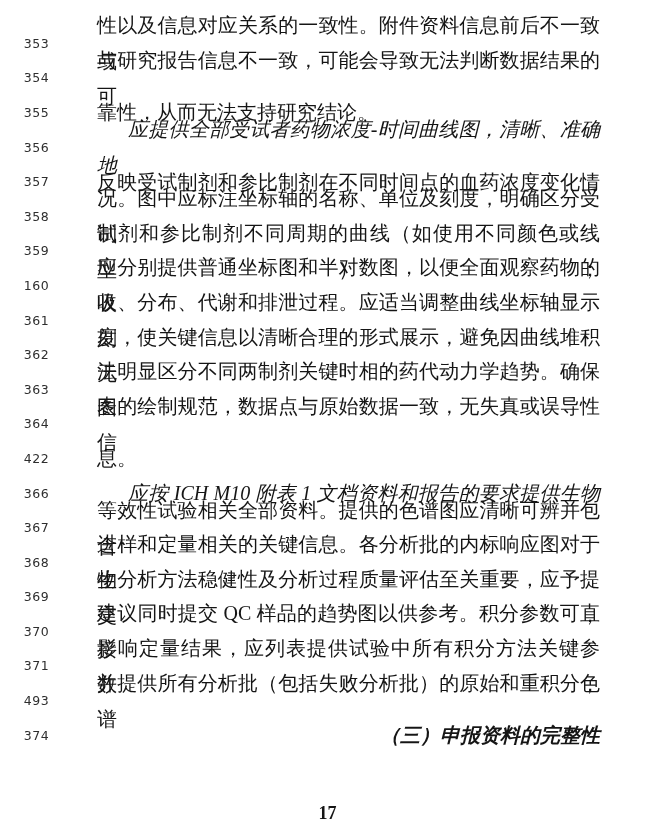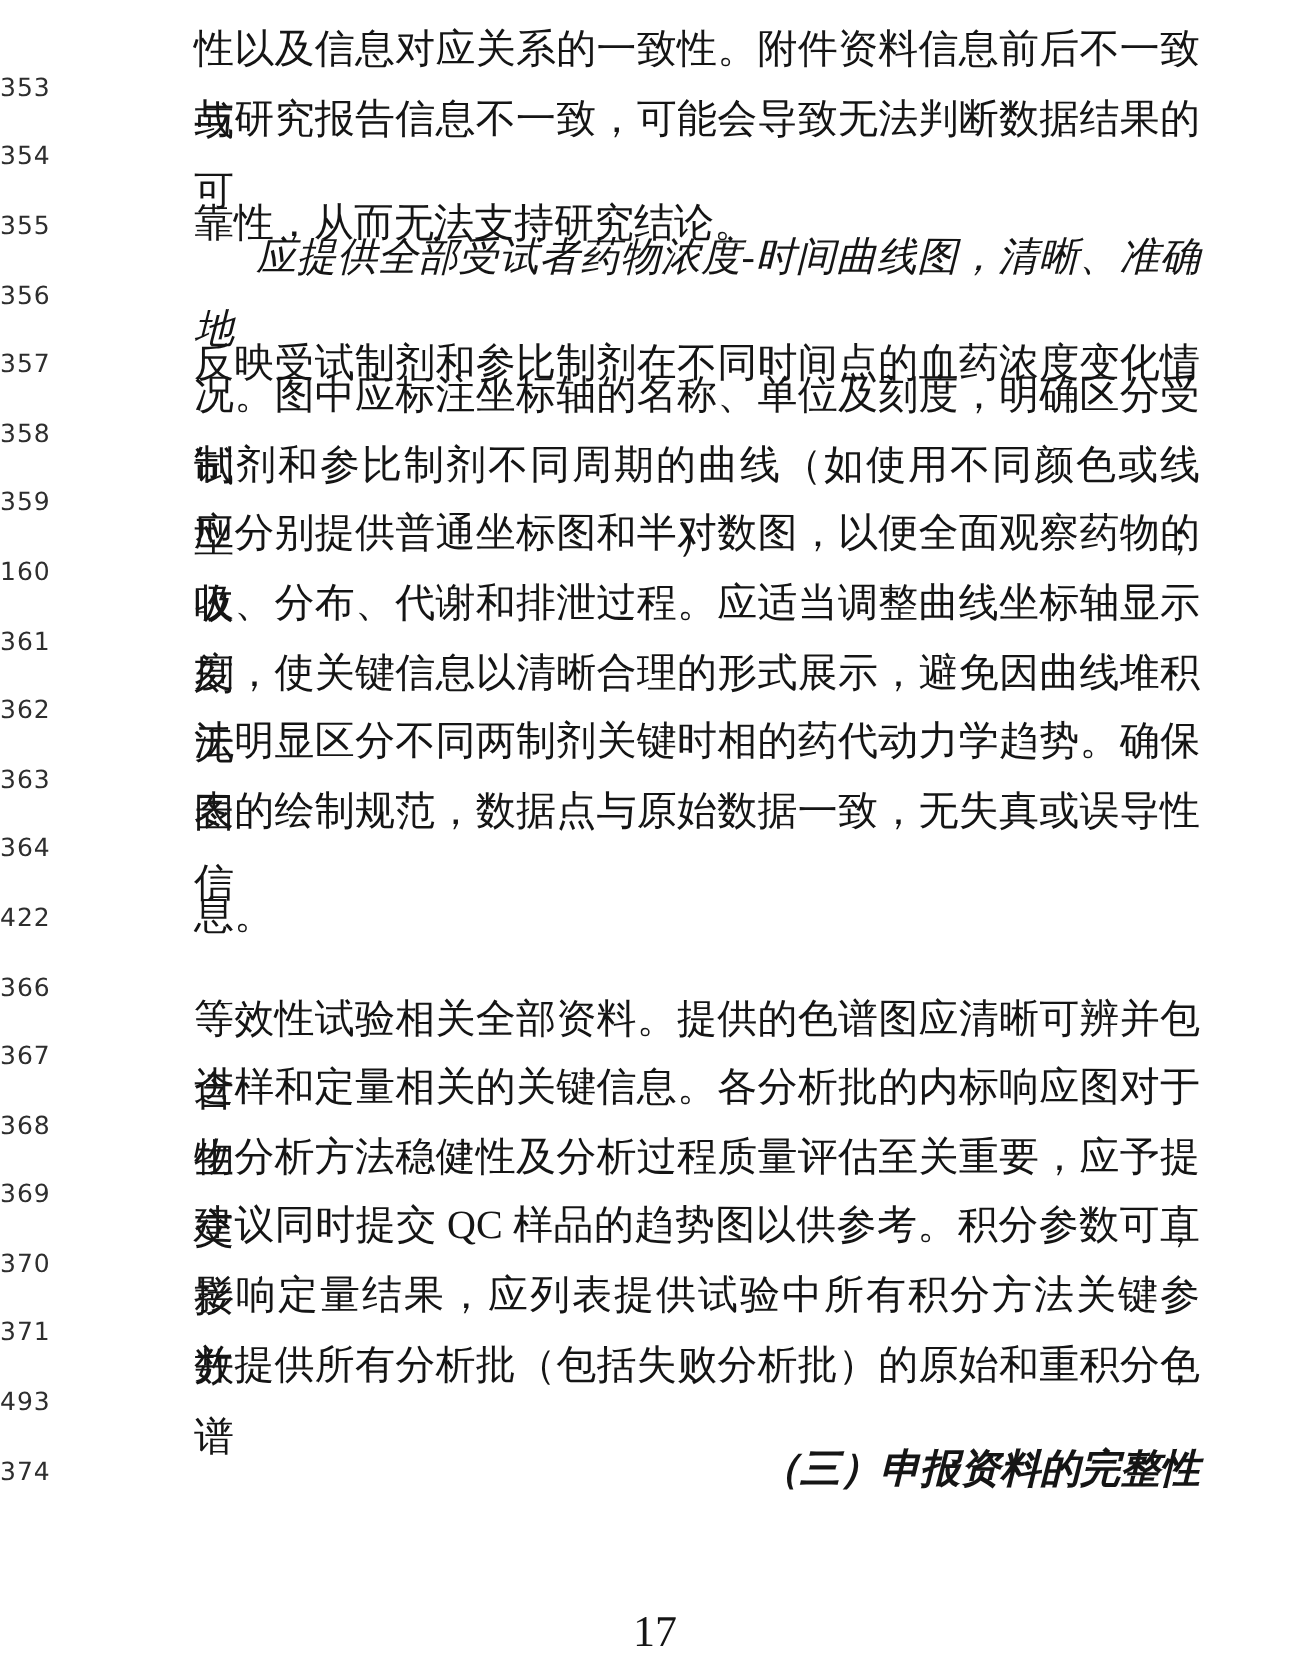--- a/index.html
+++ b/index.html
@@ -22,21 +22,21 @@
     left: 0;
   }
   .line {
     display: flex;
     height: 34.6px;
     align-items: center;
   }
   .line-num {
     flex: none;
     width: 73px;
-    text-align: left;
+    text-align: center;
     font-family: "DejaVu Sans", "Liberation Sans", sans-serif;
     font-size: 12.5px;
     color: #2e2e2e;
     letter-spacing: 0.5px;
   }
   .line-text {
     flex: none;
     width: 503px;
     margin-left: 24px;
     font-size: 20px;
@@ -56,23 +56,24 @@
   .line.heading .line-text {
     font-weight: bold;
     text-align: right;
   }
   .page-number {
     position: absolute;
     top: 803px;
     left: 0;
     width: 655px;
     text-align: center;
-    font-size: 22px;
+    font-size: 18px;
     color: #151515;
     font-family: "Liberation Serif", "DejaVu Serif", serif;
+    font-weight: bold;
   }
 </style>
 </head>
 <body>
 
 <div class="page">
   <div class="content">
   <div class="line justify">
     <span class="line-num">353</span>
     <span class="line-text">性以及信息对应关系的一致性。附件资料信息前后不一致或</span>
@@ -133,20 +134,21 @@
     <span class="line-text">表的绘制规范，数据点与原始数据一致，无失真或误导性信</span>
   </div>
 
   <div class="line">
     <span class="line-num">422</span>
     <span class="line-text">息。</span>
   </div>
 
   <div class="line indent justify">
     <span class="line-num">366</span>
+    <span class="line-text">应按 ICH M10 附表 1 文档资料和报告的要求提供生物</span>
   </div>
 
   <div class="line justify">
     <span class="line-num">367</span>
     <span class="line-text">等效性试验相关全部资料。提供的色谱图应清晰可辨并包含</span>
   </div>
 
   <div class="line justify">
     <span class="line-num">368</span>
     <span class="line-text">进样和定量相关的关键信息。各分析批的内标响应图对于生</span>

